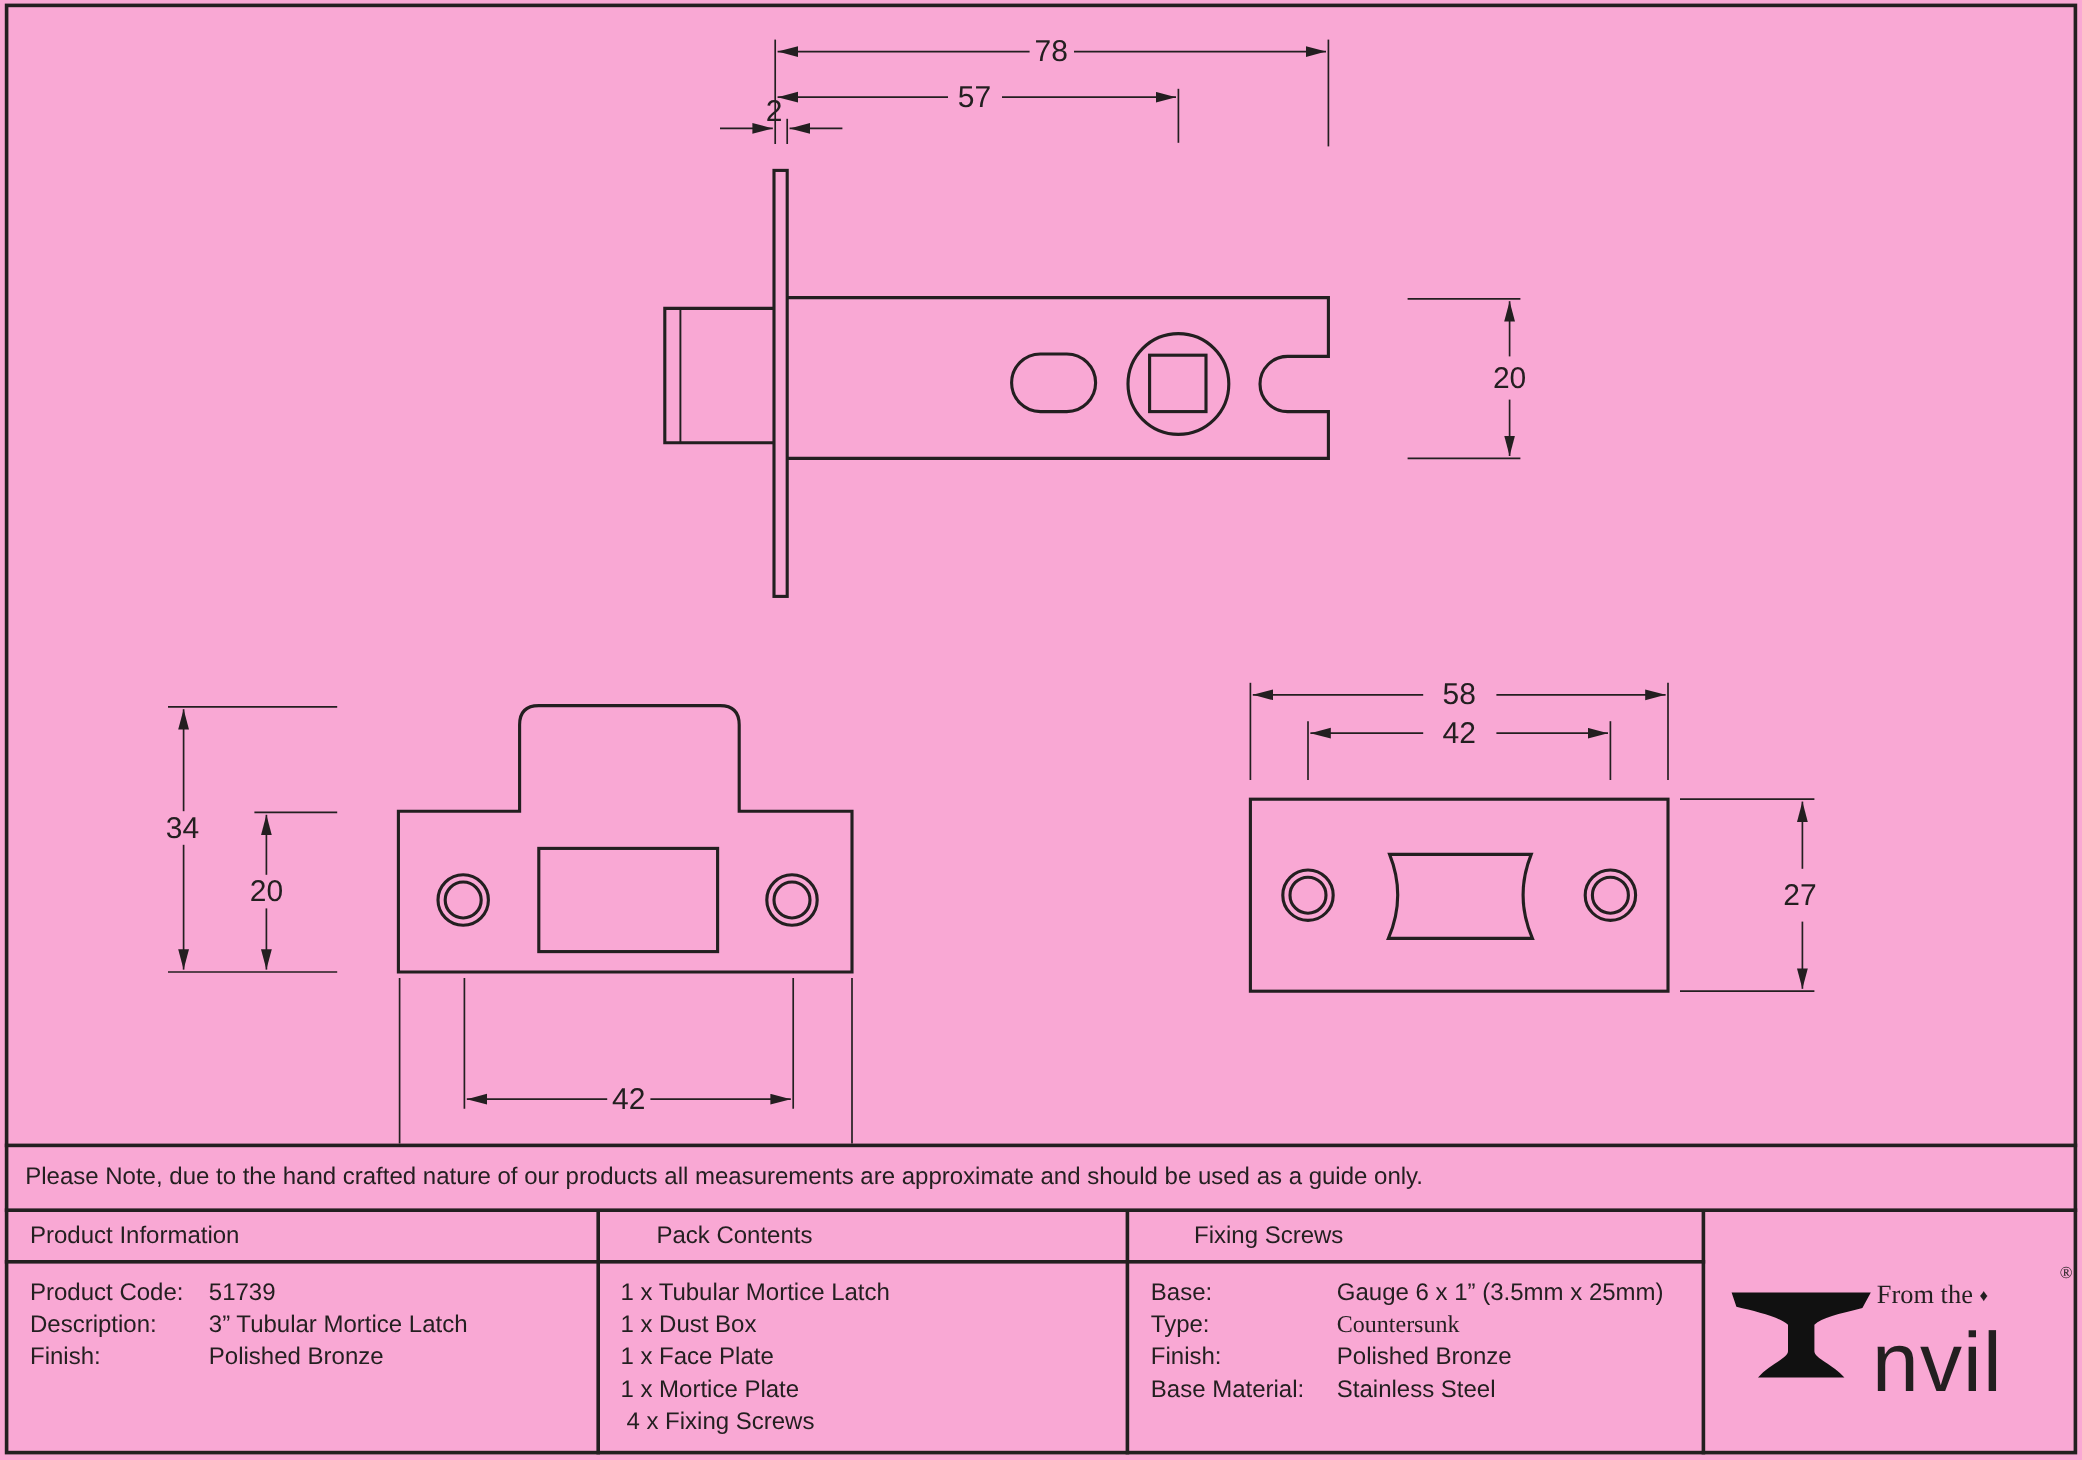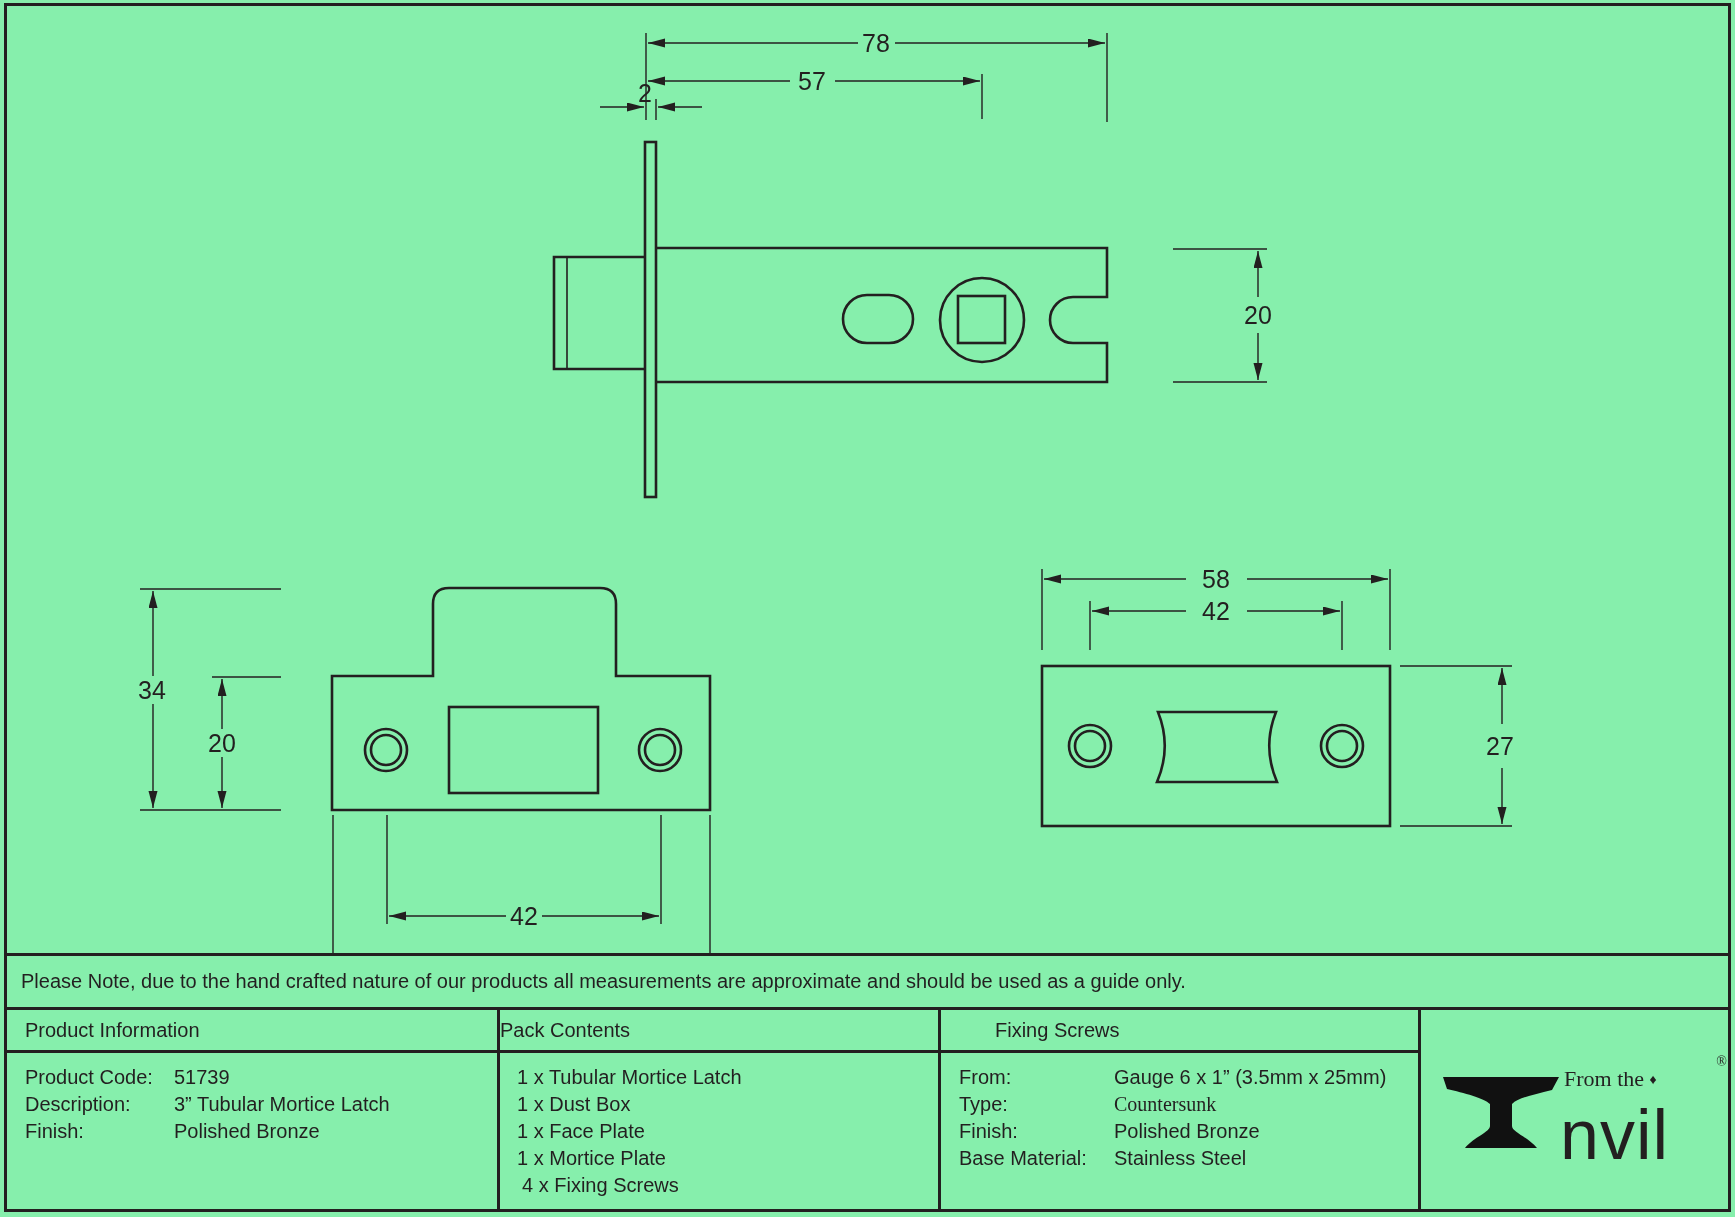--- a/index.html
+++ b/index.html
@@ -1,16 +1,16 @@
 <!DOCTYPE html>
 <html><head>
 <meta charset="utf-8">
 <style>
   html,body{margin:0;padding:0;background:#fff;}
-  .stage{position:relative;width:1735px;height:1217px;background:#86efac;overflow:hidden;
+  .stage{position:relative;width:1735px;height:1217px;background:#f9a8d4;overflow:hidden;
          font-family:"Liberation Sans", sans-serif;color:#231f20;}
   .page-border{position:absolute;left:4px;top:3px;width:1727px;height:1209px;
                border:3px solid #231f20;box-sizing:border-box;}
   svg text{font-family:"Liberation Sans", sans-serif;}
   .dimtext{font-size:25px;fill:#231f20;}
   
   .note-bar{position:absolute;left:4px;top:953px;width:1727px;height:57px;box-sizing:border-box;
             border-top:3px solid #231f20;border-bottom:3px solid #231f20;
             display:flex;align-items:center;padding-left:17px;font-size:20px;}
   
@@ -155,37 +155,37 @@
   </div>
 
   
   <div class="table-area">
     <div class="vdiv d1"></div>
     <div class="vdiv d2"></div>
     <div class="vdiv d3"></div>
     <div class="header-underline"></div>
 
     <div class="celltxt" style="left:21px;top:9px;">Product Information</div>
-    <div class="celltxt" style="left:496px;top:9px;text-align:right;">Pack Contents</div>
+    <div class="celltxt" style="left:543px;top:9px;text-align:right;">Pack Contents</div>
     <div class="celltxt" style="left:955px;top:9px;margin-left:36px;">Fixing Screws</div>
 
     <div class="celltxt" style="left:21px;top:56px;">Product Code:</div>
     <div class="celltxt" style="left:170px;top:56px;">51739</div>
     <div class="celltxt" style="left:21px;top:83px;">Description:</div>
     <div class="celltxt" style="left:170px;top:83px;">3” Tubular Mortice Latch</div>
     <div class="celltxt" style="left:21px;top:110px;">Finish:</div>
     <div class="celltxt" style="left:170px;top:110px;">Polished Bronze</div>
 
     <div class="celltxt" style="left:513px;top:56px;">1 x Tubular Mortice Latch</div>
     <div class="celltxt" style="left:513px;top:83px;">1 x Dust Box</div>
     <div class="celltxt" style="left:513px;top:110px;">1 x Face Plate</div>
     <div class="celltxt" style="left:513px;top:137px;">1 x Mortice Plate</div>
     <div class="celltxt" style="left:518px;top:164px;">4 x Fixing Screws</div>
 
-    <div class="celltxt" style="left:955px;top:56px;">From:</div>
+    <div class="celltxt" style="left:955px;top:56px;">Base:</div>
     <div class="celltxt" style="left:1110px;top:56px;">Gauge 6 x 1” (3.5mm x 25mm)</div>
     <div class="celltxt" style="left:955px;top:83px;">Type:</div>
     <div class="celltxt" style="left:1110px;top:83px;font-family:Liberation Serif, serif;">Countersunk</div>
     <div class="celltxt" style="left:955px;top:110px;">Finish:</div>
     <div class="celltxt" style="left:1110px;top:110px;">Polished Bronze</div>
     <div class="celltxt" style="left:955px;top:137px;">Base Material:</div>
     <div class="celltxt" style="left:1110px;top:137px;">Stainless Steel</div>
 
     <div class="logo">
       <svg class="logo-anvil" width="118" height="80" viewBox="0 0 118 80">

